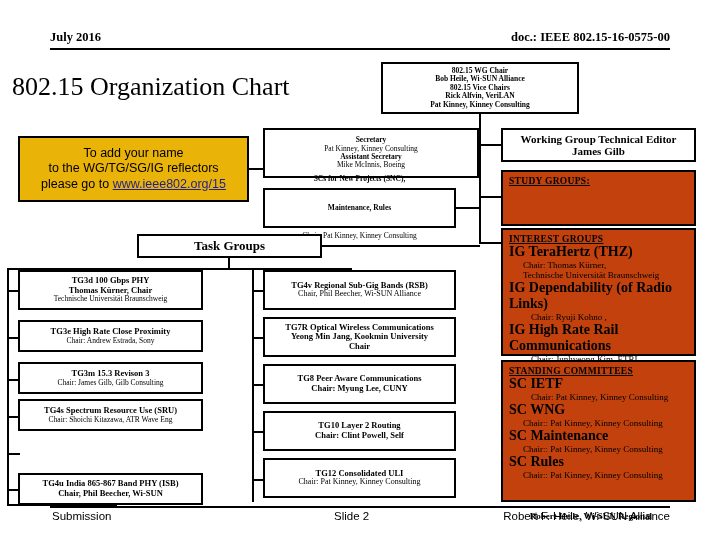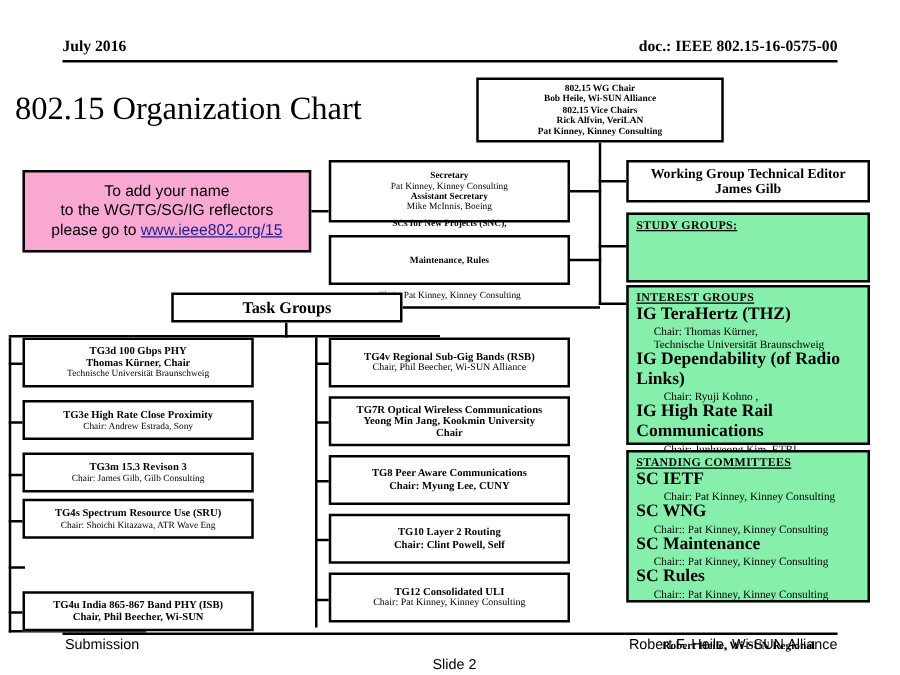--- a/index.html
+++ b/index.html
@@ -18,77 +18,77 @@
   .hdr .doc{position:absolute;right:0;top:0;font-weight:bold;font-size:12.5px;color:#000;white-space:nowrap;}
   .hdr .rule{position:absolute;left:0;top:18px;width:620px;height:2px;background:#000;}
 
   
   .title{position:absolute;left:12px;top:72px;font-size:26px;color:#000;white-space:nowrap;}
 
   
   .ftr{position:absolute;left:50px;top:506px;width:620px;height:30px;}
   .ftr .rule{position:absolute;left:0;top:0;width:620px;height:2px;background:#000;}
   .ftr .l{position:absolute;left:2px;top:4px;font-size:11.5px;font-family:"Liberation Sans",sans-serif;}
-  .ftr .c{position:absolute;left:284px;top:20px;font-size:11.5px;font-family:"Liberation Sans",sans-serif;margin-left:12px;}
+  .ftr .c{position:absolute;left:284px;top:4px;font-size:11.5px;font-family:"Liberation Sans",sans-serif;}
   .ftr .rwrap{position:absolute;right:0;top:4px;width:230px;height:16px;}
   .ftr .r1{position:absolute;right:0;top:0;font-size:11.5px;font-family:"Liberation Sans",sans-serif;white-space:nowrap;}
   .ftr .r2{position:absolute;right:18px;top:1px;font-size:9px;font-weight:bold;font-family:"Liberation Serif",serif;white-space:nowrap;}
 
   
   .bx{position:absolute;border:2px solid #000;background:#fff;box-sizing:border-box;
       display:flex;flex-direction:column;align-items:center;justify-content:center;
       text-align:center;color:#000;line-height:1.12;}
   .bx .l1{font-weight:bold;}
   .bx .l2{}
   .bx .l3{}
 
   
   .wgchair{left:381px;top:62px;width:198px;height:52px;font-size:7.5px;}
   .wgchair div{font-weight:bold;}
 
-  .secbox{left:263px;top:128px;width:193px;height:50px;font-size:7.5px;}
+  .secbox{left:263px;top:128px;width:216px;height:50px;font-size:7.5px;}
   .secbox .l1,.secbox .l3{font-weight:bold;}
 
   .scbox{left:263px;top:188px;width:193px;height:40px;font-size:7.5px;gap:20px;}
   .scbox .l1,.scbox .l2{font-weight:bold;}
 
   .editor{left:501px;top:128px;width:195px;height:34px;font-size:11px;}
   .editor div{font-weight:bold;}
 
   .taskgroups{left:137px;top:234px;width:185px;height:24px;font-size:13px;}
   .taskgroups div{font-weight:bold;}
 
   .bluebox{position:absolute;left:18px;top:136px;width:231px;height:66px;border:2px solid #000;
-           background:#f9a8d4;box-sizing:border-box;display:flex;flex-direction:column;
+           background:#eab308;box-sizing:border-box;display:flex;flex-direction:column;
            align-items:center;justify-content:center;text-align:center;
            font-family:"Liberation Sans",sans-serif;font-size:12.5px;color:#000;line-height:1.25;}
   .bluebox a{color:#1F1F8F;text-decoration:underline;}
 
   
   .tgL{left:18px;width:185px;font-size:8px;}
   .tgL .l1{font-weight:bold;font-size:8.5px;}
   .tgL .l2{font-weight:bold;font-size:8.5px;}
   .tgL .l3{font-size:7.5px;}
   
   .tgM{left:263px;width:193px;font-size:8px;}
   .tgM .l1{font-weight:bold;font-size:8.5px;}
   .tgM .l2{font-size:8px;}
   .tgM .l3{font-size:8px;}
 
   
-  .panel{position:absolute;border:2px solid #000;background:#86efac;box-sizing:border-box;
+  .panel{position:absolute;border:2px solid #000;background:#c2410c;box-sizing:border-box;
          color:#000;padding:4px 6px;}
   .panel .hd{font-weight:bold;text-decoration:underline;font-size:9.5px;letter-spacing:.3px;}
   .panel .grp{font-weight:bold;font-size:14px;}
   .panel .sub{font-size:9px;padding-left:14px;}
   .panel .sub2{font-size:9px;padding-left:22px;}
 
   .studyg{left:501px;top:170px;width:195px;height:56px;}
   .interestg{left:501px;top:228px;width:195px;height:128px;}
-  .standingc{left:501px;top:360px;width:195px;height:122px;}
+  .standingc{left:501px;top:360px;width:195px;height:142px;}
 
   
   .ln{position:absolute;background:#000;}
 </style>
 </head>
 <body>
 
 <div class="slide">
 
   <div class="hdr">

